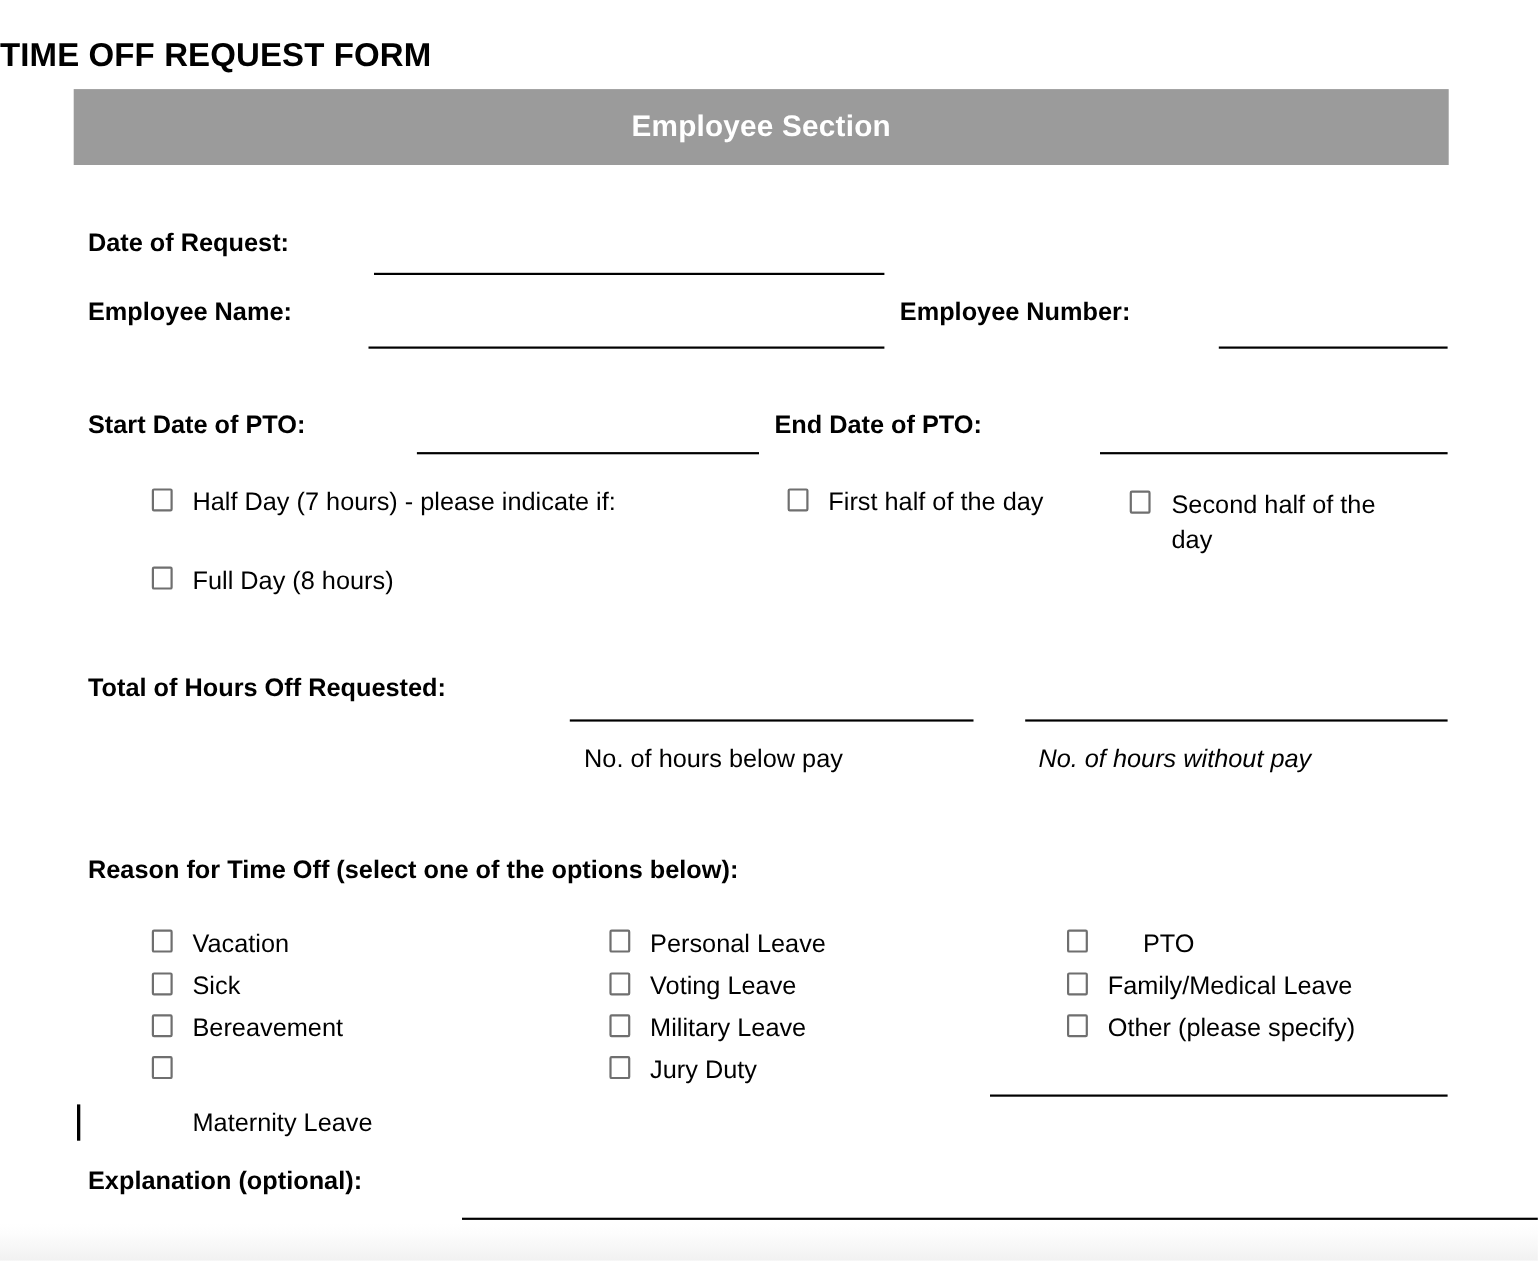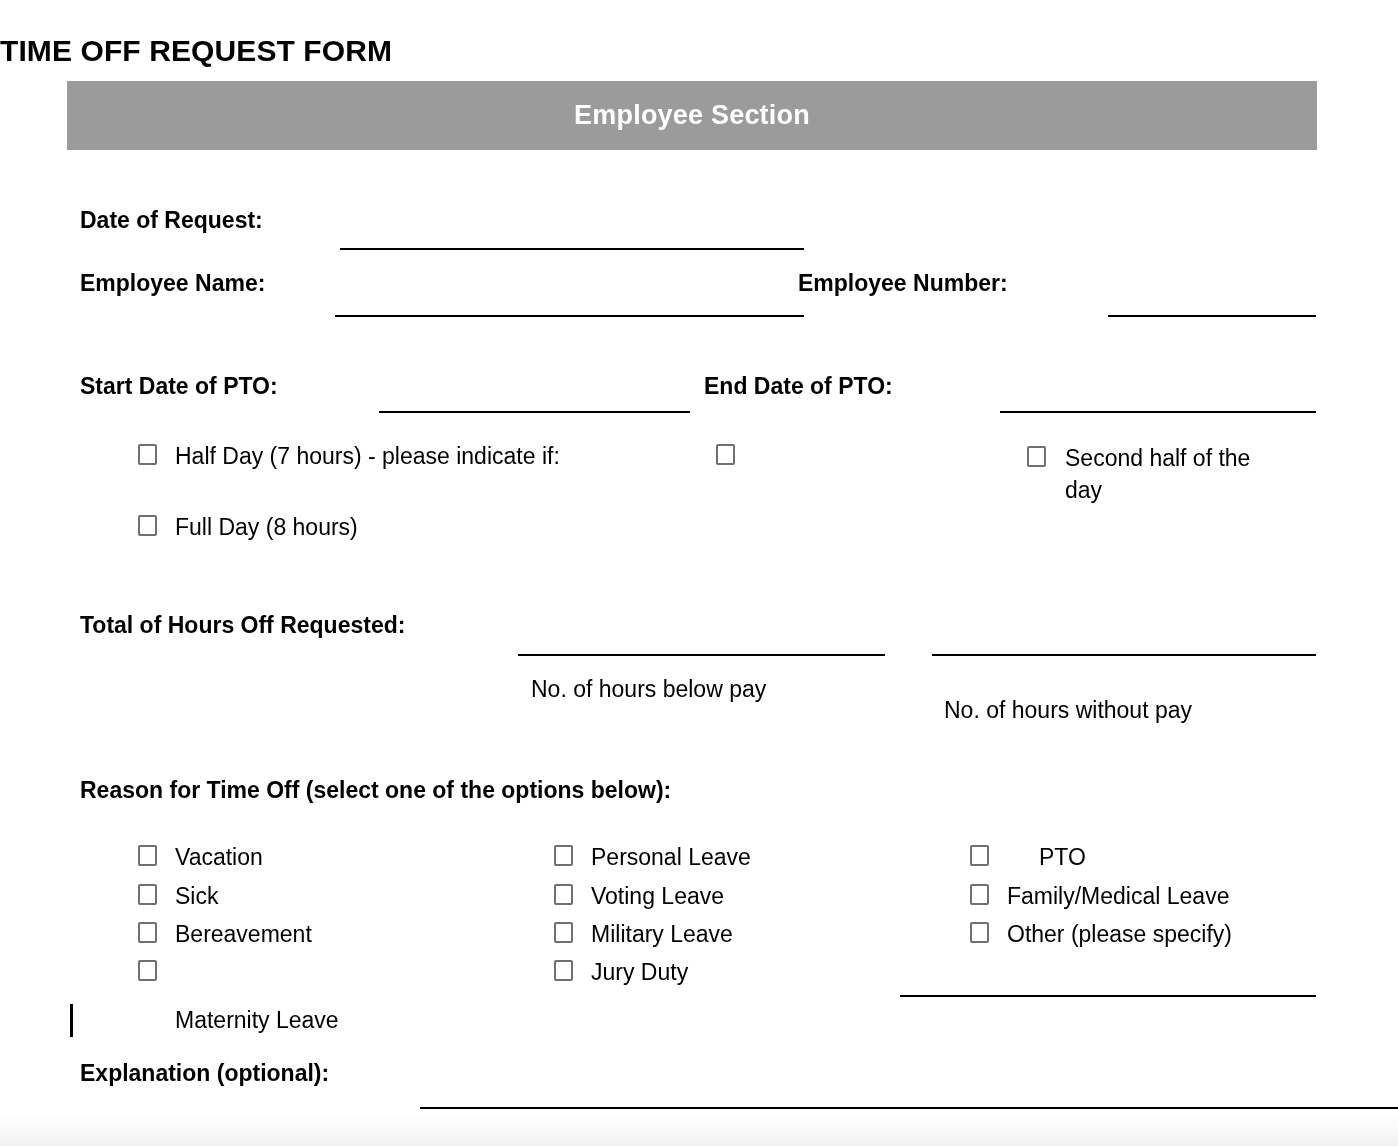--- a/index.html
+++ b/index.html
@@ -129,47 +129,48 @@
   <div class="section-bar">
     <span class="section-bar-label">Employee Section</span>
   </div>
 
   <div class="lbl-bold" style="left:80px; top:208px;">Date of Request:</div>
   <div class="rule" style="left:340px; top:248px; width:464px;"></div>
 
   <div class="lbl-bold" style="left:80px; top:271px;">Employee Name:</div>
   <div class="rule" style="left:335px; top:315px; width:469px;"></div>
 
-  <div class="lbl-bold" style="left:798px; top:271px;text-align:center;">Employee Number:</div>
+  <div class="lbl-bold" style="left:818px; top:271px;text-align:center;">Employee Number:</div>
   <div class="rule" style="left:1108px; top:315px; width:208px;"></div>
 
   <div class="lbl-bold" style="left:80px; top:374px;">Start Date of PTO:</div>
   <div class="rule" style="left:379px; top:411px; width:311px;"></div>
 
   <div class="lbl-bold" style="left:704px; top:374px;">End Date of PTO:</div>
   <div class="rule" style="left:1000px; top:411px; width:316px;"></div>
 
   <div class="cbox" style="left:138px; top:444px;"></div>
   <div class="cb-label" style="left:175px; top:441px; white-space:nowrap;">Half Day (7 hours) - please indicate if:</div>
 
   <div class="cbox" style="left:716px; top:444px;"></div>
+  <div class="cb-label wrap" style="left:753px; top:441px; width:205px;">First half of the day</div>
 
   <div class="cbox" style="left:1027px; top:446px;"></div>
   <div class="cb-label wrap" style="left:1065px; top:443px; width:205px;">Second half of the day</div>
 
   <div class="cbox" style="left:138px; top:515px;"></div>
   <div class="cb-label" style="left:175px; top:512px; white-space:nowrap;">Full Day (8 hours)</div>
 
   <div class="lbl-bold" style="left:80px; top:613px;">Total of Hours Off Requested:</div>
 
   <div class="rule" style="left:518px; top:654px; width:367px;"></div>
   <div class="lbl-plain" style="left:531px; top:676px;">No. of hours below pay</div>
 
   <div class="rule" style="left:932px; top:654px; width:384px;"></div>
-  <div class="lbl-plain" style="left:944px; top:697px;">No. of hours without pay</div>
+  <div class="lbl-plain" style="left:944px; top:676px;font-style:italic;">No. of hours without pay</div>
 
   <div class="lbl-bold" style="left:80px; top:778px;">Reason for Time Off (select one of the options below):</div>
 
   <div class="cbox" style="left:138px; top:845px;"></div>
   <div class="cb-label" style="left:175px; top:842px;">Vacation</div>
 
   <div class="cbox" style="left:138px; top:884px;"></div>
   <div class="cb-label" style="left:175px; top:881px;">Sick</div>
 
   <div class="cbox" style="left:138px; top:922px;"></div>

